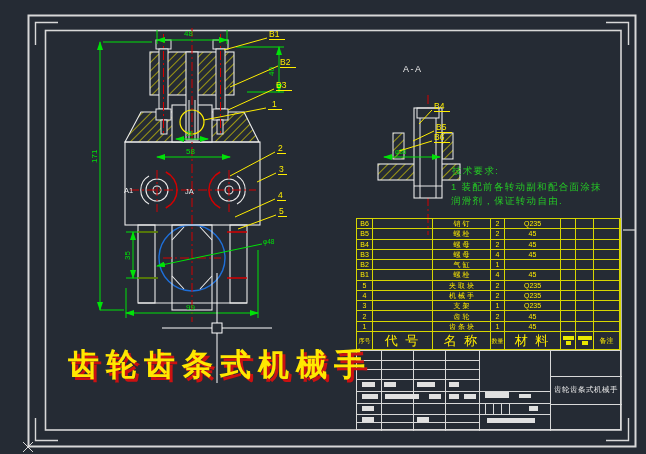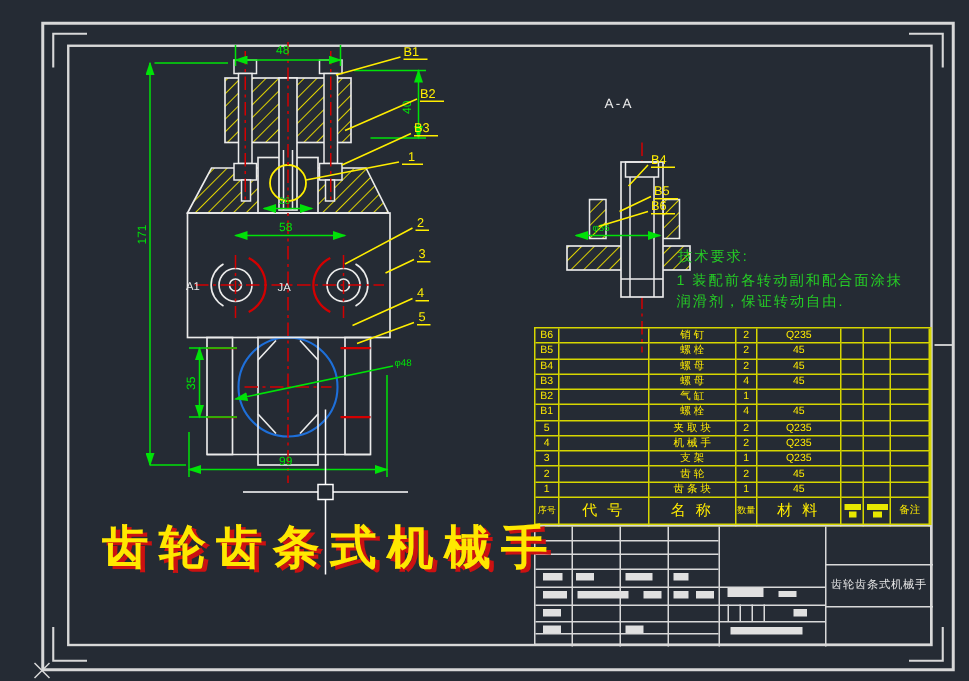--- a/index.html
+++ b/index.html
@@ -14,21 +14,21 @@
   .tt{fill:#25cc25;font-size:9.5px;letter-spacing:1.3px}
 
   
   .bom{position:absolute;left:356px;top:218px;width:265px;height:132px;box-sizing:border-box;
        border:1px solid #d6d600;display:grid;
        grid-template-columns:16px 60px 58px 14px 56px 15px 18px 26px;
        grid-template-rows:repeat(11,10.27px) 19px;}
   .bc{box-sizing:border-box;border-right:1px solid #d6d600;border-bottom:1px solid #d6d600;
       color:#ffec00;font-size:7px;line-height:7px;display:flex;align-items:center;justify-content:center;
       overflow:hidden;white-space:nowrap}
-  .bh{font-size:10px;letter-spacing:2px}
+  .bh{font-size:13px;letter-spacing:2px}
   .vh{font-size:6px;line-height:6.5px;word-break:break-all;text-align:center;letter-spacing:0;
       display:flex;align-items:center;justify-content:center;padding:0 4px}
   .ybwrap{flex-direction:column;gap:1px;justify-content:center}
   .yb{background:#e8e800}
 
   
   .tb{position:absolute;left:356px;top:350px;width:265px;height:80px;box-sizing:border-box;
       border:1px solid #d9d9d9}
   .tl{position:absolute;background:#d9d9d9}
   .wb{position:absolute;background:#e0e0e0}

